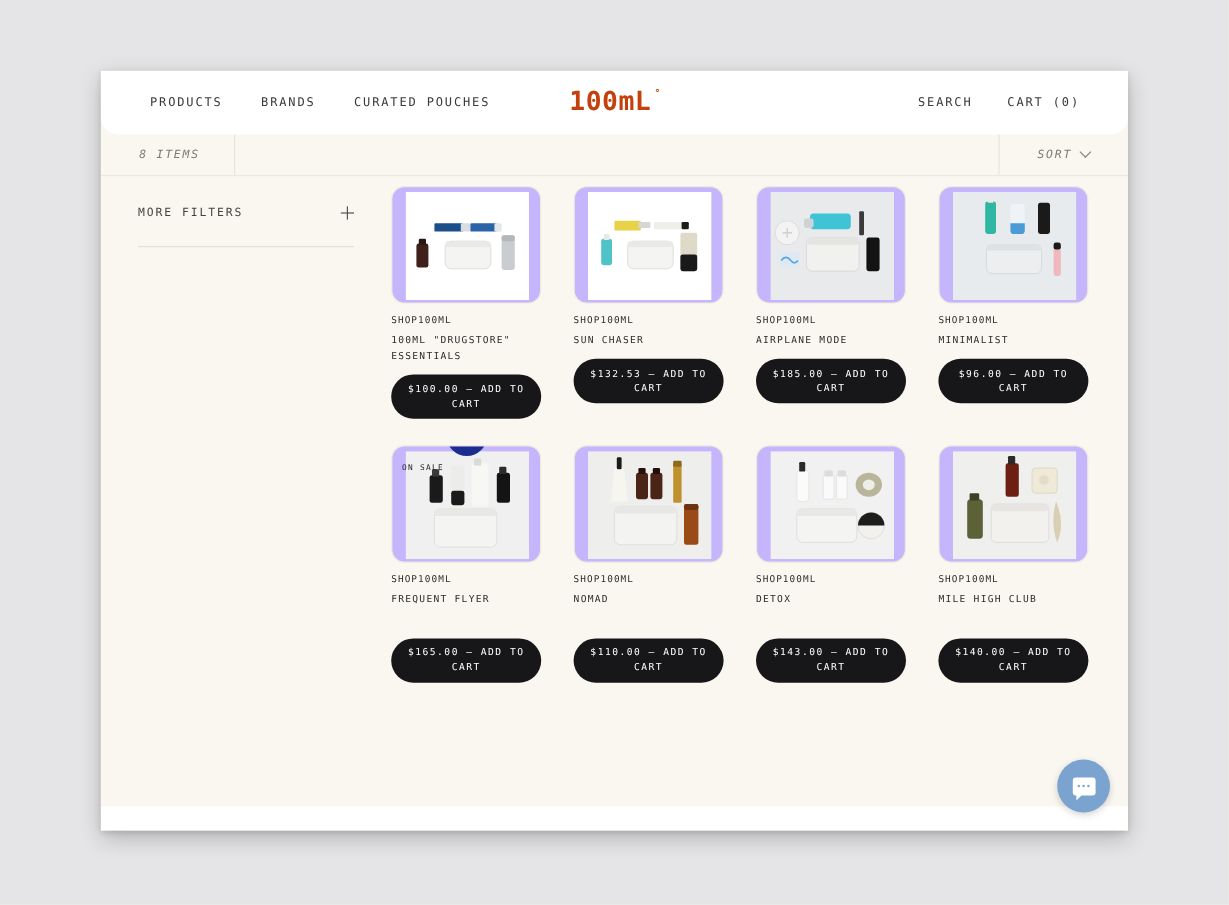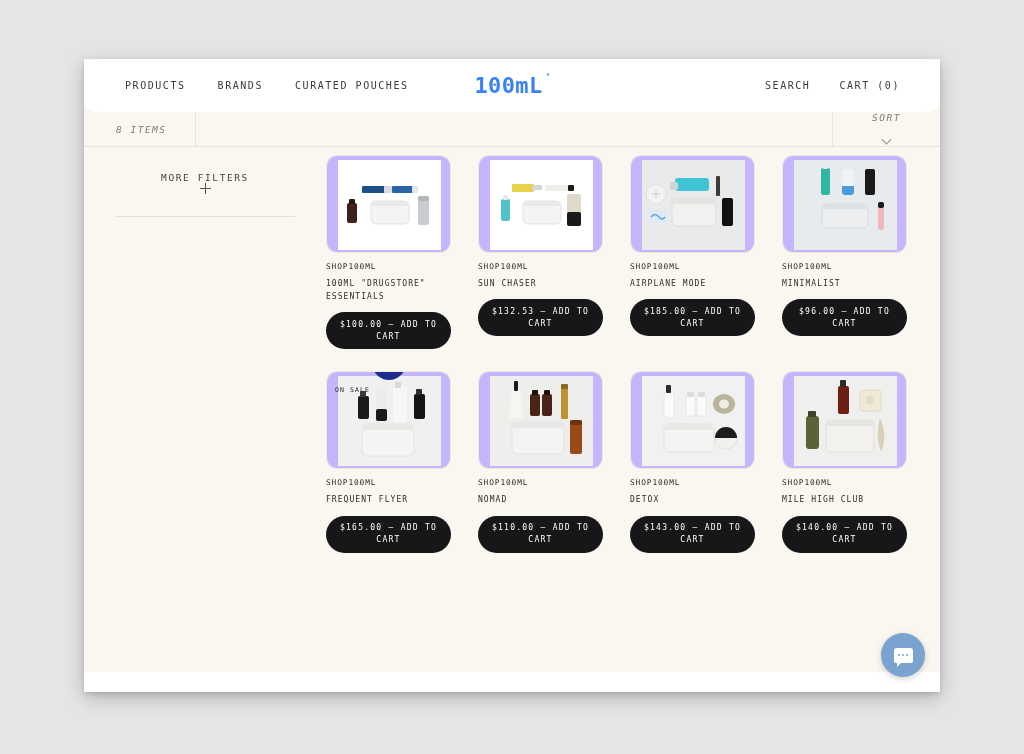--- a/index.html
+++ b/index.html
@@ -59,21 +59,21 @@
     letter-spacing: 1.55px;
     color: #3a3a38;
     text-transform: uppercase;
     white-space: nowrap;
   }
   .logo {
     flex: 0 0 auto;
     font-size: 22px;
     font-weight: 700;
     letter-spacing: 0.4px;
-    color: #3b82f6;
+    color: #c2410c;
     position: relative;
     padding-right: 8px;
   }
   .logo .deg {
     position: absolute;
     top: 1px;
     right: 0px;
     font-size: 8px;
     font-weight: 700;
     line-height: 1;
@@ -98,26 +98,25 @@
     border-right: 1px solid #e9e4d9;
     font-size: 9.5px;
     letter-spacing: 1.5px;
     color: #7e7b73;
   }
   .subbar-mid { flex: 1 1 auto; border-right: 1px solid #e9e4d9; }
   .subbar-sort {
     width: 107px;
     display: flex;
     align-items: center;
-    justify-content: space-between;
+    justify-content: center;
     gap: 8px;
     font-size: 9.5px;
     letter-spacing: 1.5px;
     color: #7e7b73;
-    flex-direction: column;
   }
   .chev {
     display: inline-block;
     width: 7px; height: 7px;
     border-right: 1.3px solid #8b887f;
     border-bottom: 1.3px solid #8b887f;
     transform: rotate(45deg) translate(-2px,-2px);
   }
 
   
@@ -131,21 +130,20 @@
   }
 
   
   .sidebar { width: 242px; padding: 25px 31px 0 31px; }
   .filters-row {
     display: flex;
     align-items: center;
     justify-content: space-between;
     padding-bottom: 22px;
     border-bottom: 1px solid #e6e1d5;
-    flex-direction: column;
   }
   .filters-label {
     font-size: 9.5px;
     letter-spacing: 1.6px;
     color: #44443f;
   }
   .plus {
     position: relative;
     width: 11px; height: 11px;
   }
@@ -230,21 +228,21 @@
     font-size: 8px;
     letter-spacing: 1.25px;
     line-height: 1.5;
     cursor: pointer;
     display: flex;
     align-items: center;
     justify-content: center;
     text-align: center;
     padding: 0 6px;
   }
-  .row2 .addbtn { margin-top: 9px; }
+  .row2 .addbtn { margin-top: 25px; }
 
   
   .footer {
     position: absolute;
     left: 0; top: 613px;
     width: 856px;
     height: 79px;
     background: #ffffff;
     display: flex;
     align-items: flex-end;

